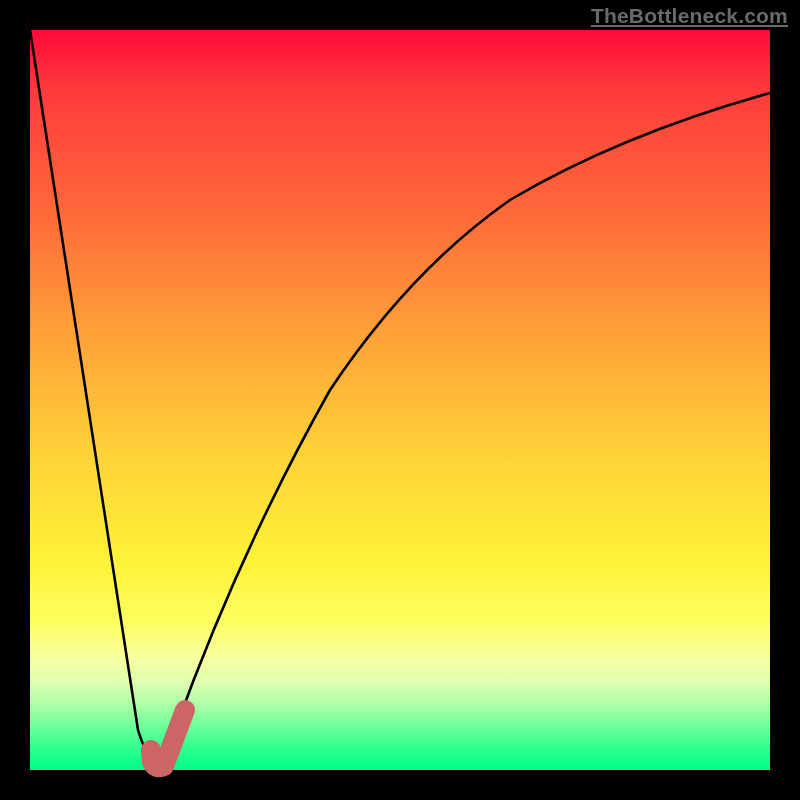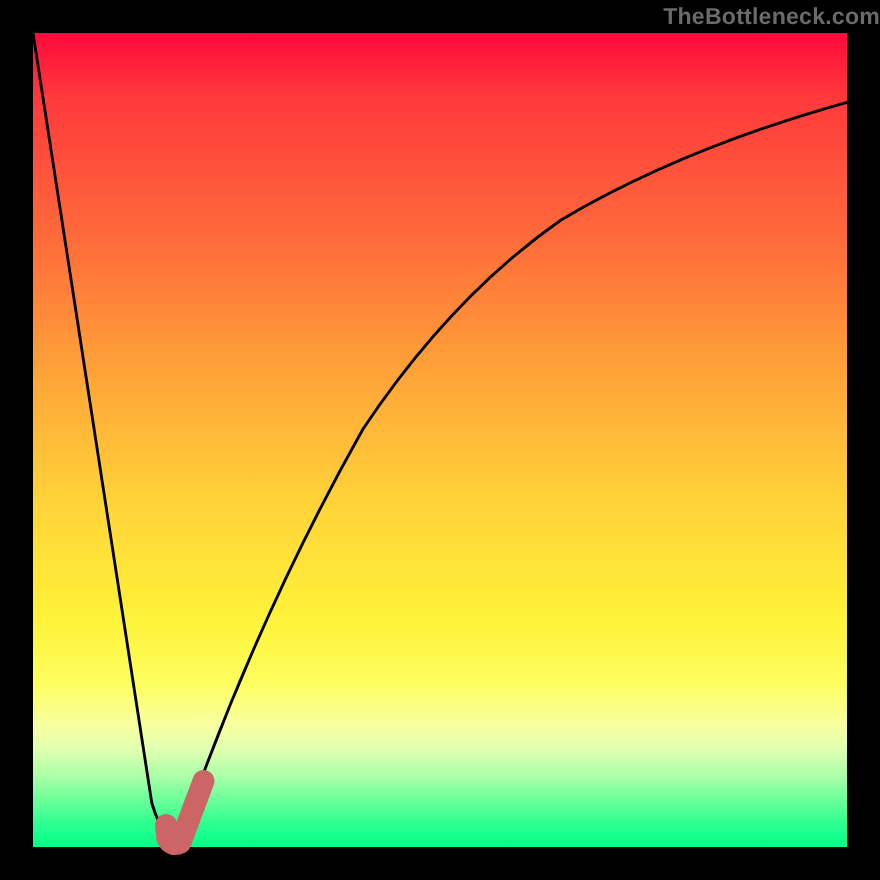--- a/index.html
+++ b/index.html
@@ -38,27 +38,28 @@
       #e0ffb0 88%,
       #b0ffa8 91%,
       #70ff9a 94%,
       #30ff90 97%,
       #00ff88 100%
     );
   }
   .watermark {
     position: absolute;
     top: 4px;
-    right: 0;
+    right: 12px;
     font-family: Arial, Helvetica, sans-serif;
     font-size: 21px;
     font-weight: 600;
     color: #6a6a6a;
     letter-spacing: 0.2px;
     user-select: none;
+    text-decoration: underline;
   }
   svg.curves {
     position: absolute;
     left: 30px;
     top: 30px;
     width: 740px;
     height: 740px;
     overflow: visible;
   }
 </style>

